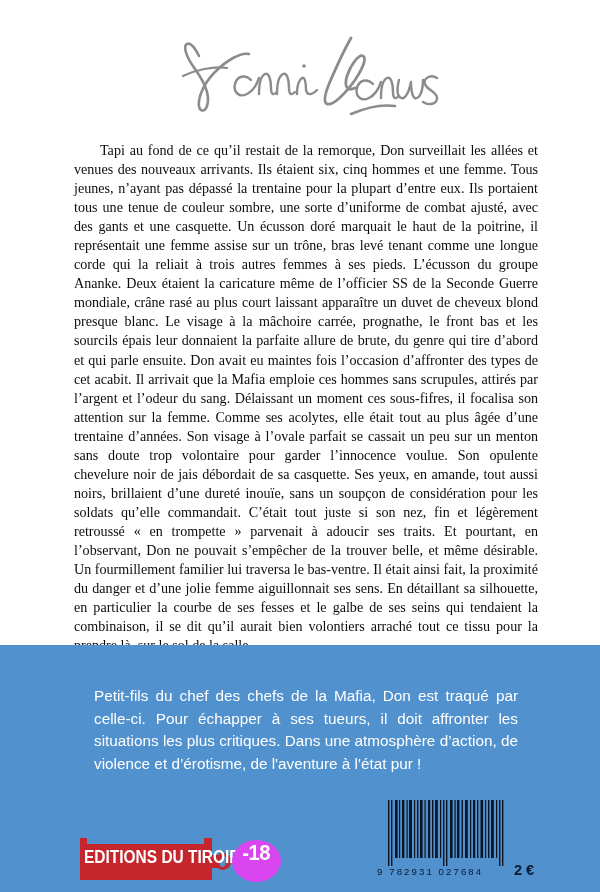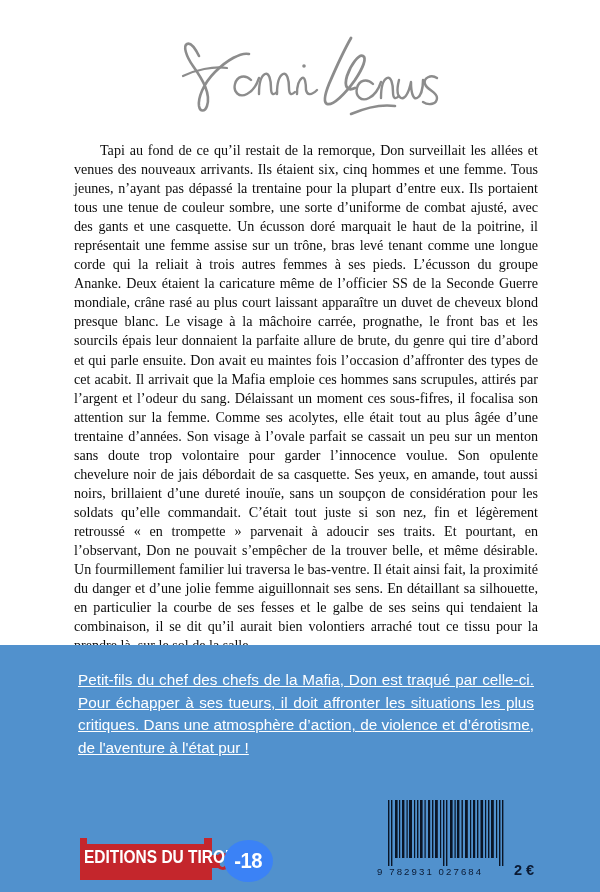--- a/index.html
+++ b/index.html
@@ -74,22 +74,21 @@
     top: 24px;
     width: 456px;
     font-family: "Liberation Sans", sans-serif;
     font-size: 15.3px;
     line-height: 22.6px;
     color: #ffffff;
     text-align: justify;
     text-justify: inter-word;
   }
   .blurb p {
-    margin: 0;
-    text-decoration: underline;
+    margin: 16px;
   }
 
   
   .footer {
     position: absolute;
     left: 0;
     top: 155px;
     width: 600px;
     height: 92px;
   }
@@ -166,28 +165,27 @@
     letter-spacing: 0px;
     transform: scaleX(0.86);
     transform-origin: left center;
     white-space: nowrap;
     line-height: 20px;
   }
 
   
   .age-badge {
     position: absolute;
-    left: 224px;
+    left: 232px;
     top: 40px;
     width: 49px;
     height: 42px;
-    background: #3b82f6;
+    background: #d946ef;
     border-radius: 50%;
     display: flex;
-    align-items: center;
     justify-content: center;
   }
   .age-badge-label {
     font-family: "Liberation Sans", sans-serif;
     font-size: 22px;
     font-weight: bold;
     color: #ffffff;
     letter-spacing: -0.5px;
     transform: scaleX(0.92);
   }

